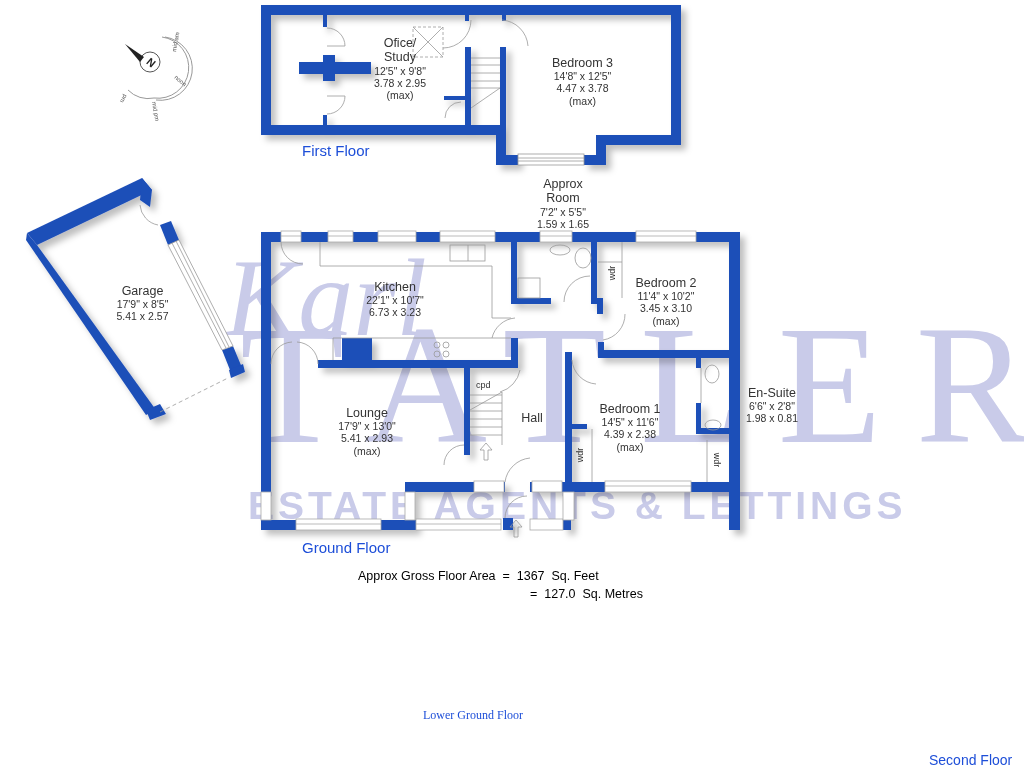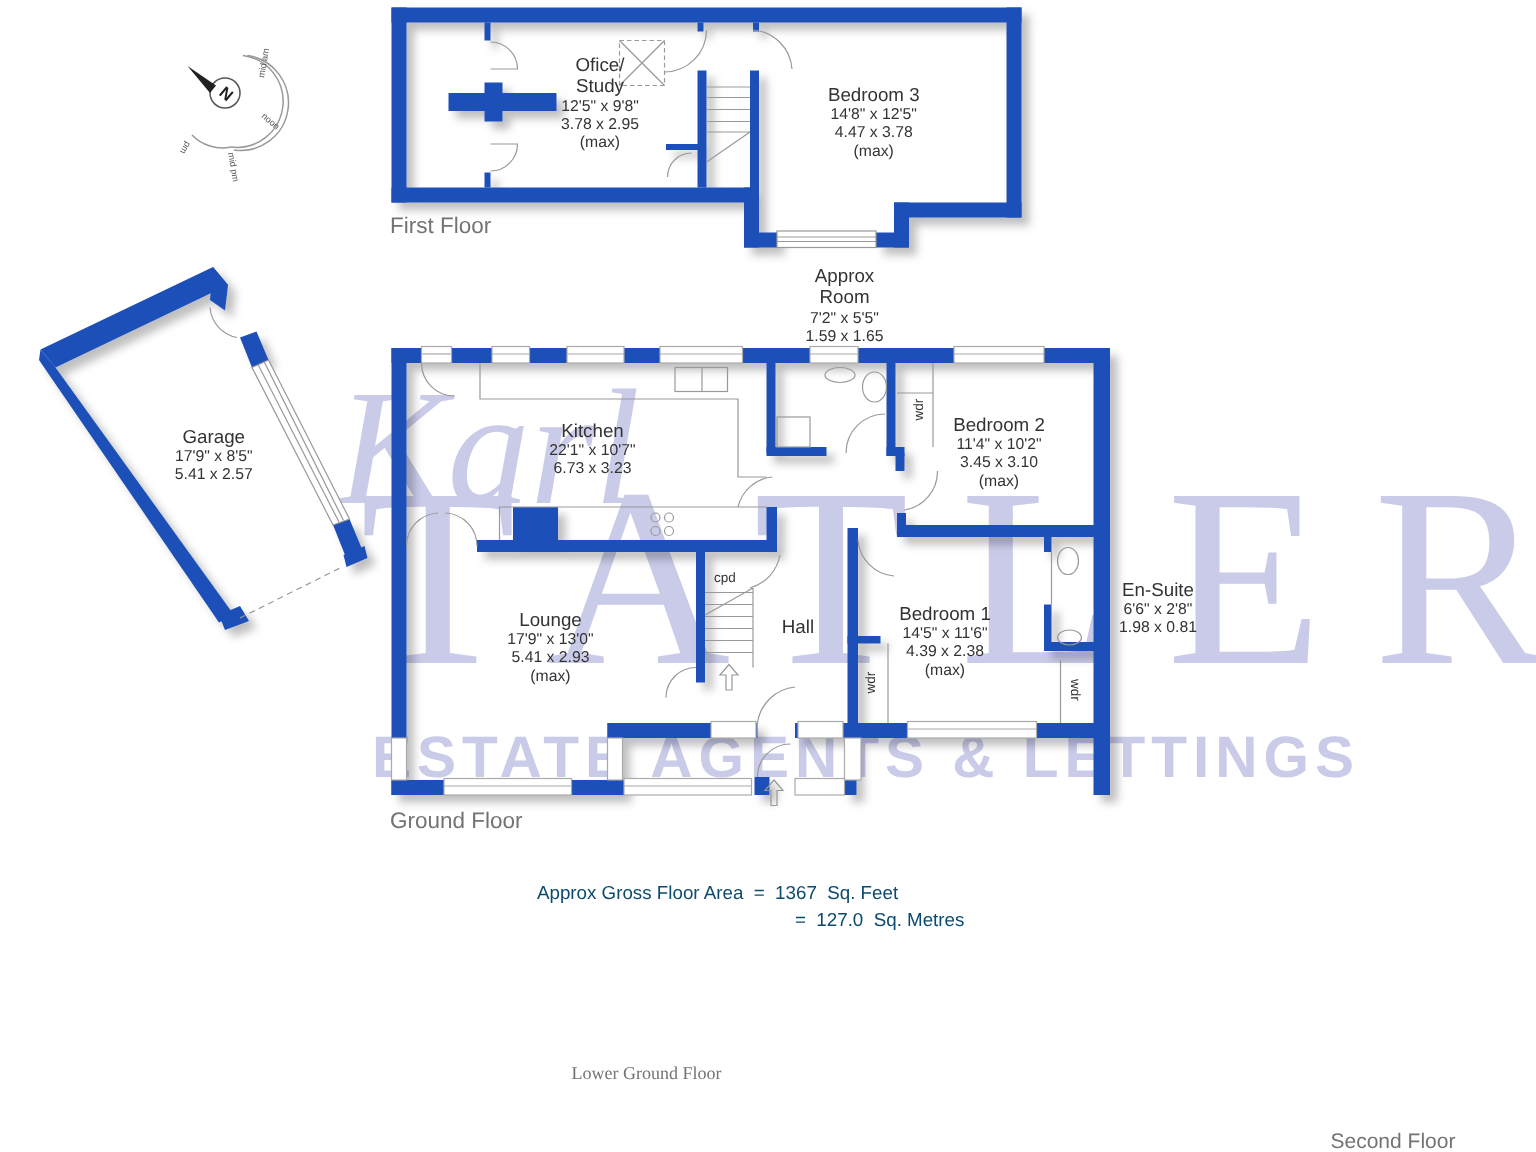--- a/index.html
+++ b/index.html
@@ -2,22 +2,22 @@
 <html><head>
 <meta charset="utf-8">
 <style>
   html, body { margin:0; padding:0; background:#ffffff; }
   body { width:1024px; height:768px; position:relative; overflow:hidden;
          font-family:"Liberation Sans", sans-serif; color:#333; }
   #plan { position:absolute; left:0; top:0; width:1024px; height:768px; }
   .lbl { position:absolute; text-align:center; line-height:1.15; color:#333; }
   .room-name { font-size:12.5px; }
   .room-dim { font-size:10.5px; }
-  .floor-label { position:absolute; font-size:15px; color:#737373; }
-  .area { position:absolute; font-size:12.5px; color:#0c4a6e; white-space:pre;margin-top:19px; }
+  .floor-label { position:absolute; font-size:15px; color:#1d4ed8;margin-left:42px; }
+  .area { position:absolute; font-size:12.5px; color:#000000; white-space:pre; }
   .wm { position:absolute; color:#c9cbe9; pointer-events:none; }
   .small { position:absolute; font-size:9px; color:#333; }
 </style>
 </head>
 <body>
 
 <div class="wm" style="left:225px;top:235px;font-family:'Liberation Serif',serif;font-style:italic;font-size:110px;">Karl</div>
 <div class="wm" style="left:240px;top:300px;font-family:'Liberation Serif',serif;font-size:170px;letter-spacing:34px;line-height:1;">TATLER</div>
 <div class="wm" style="left:248px;top:484px;font-size:39px;font-weight:bold;letter-spacing:4px;">ESTATE AGENTS &amp; LETTINGS</div>
 

